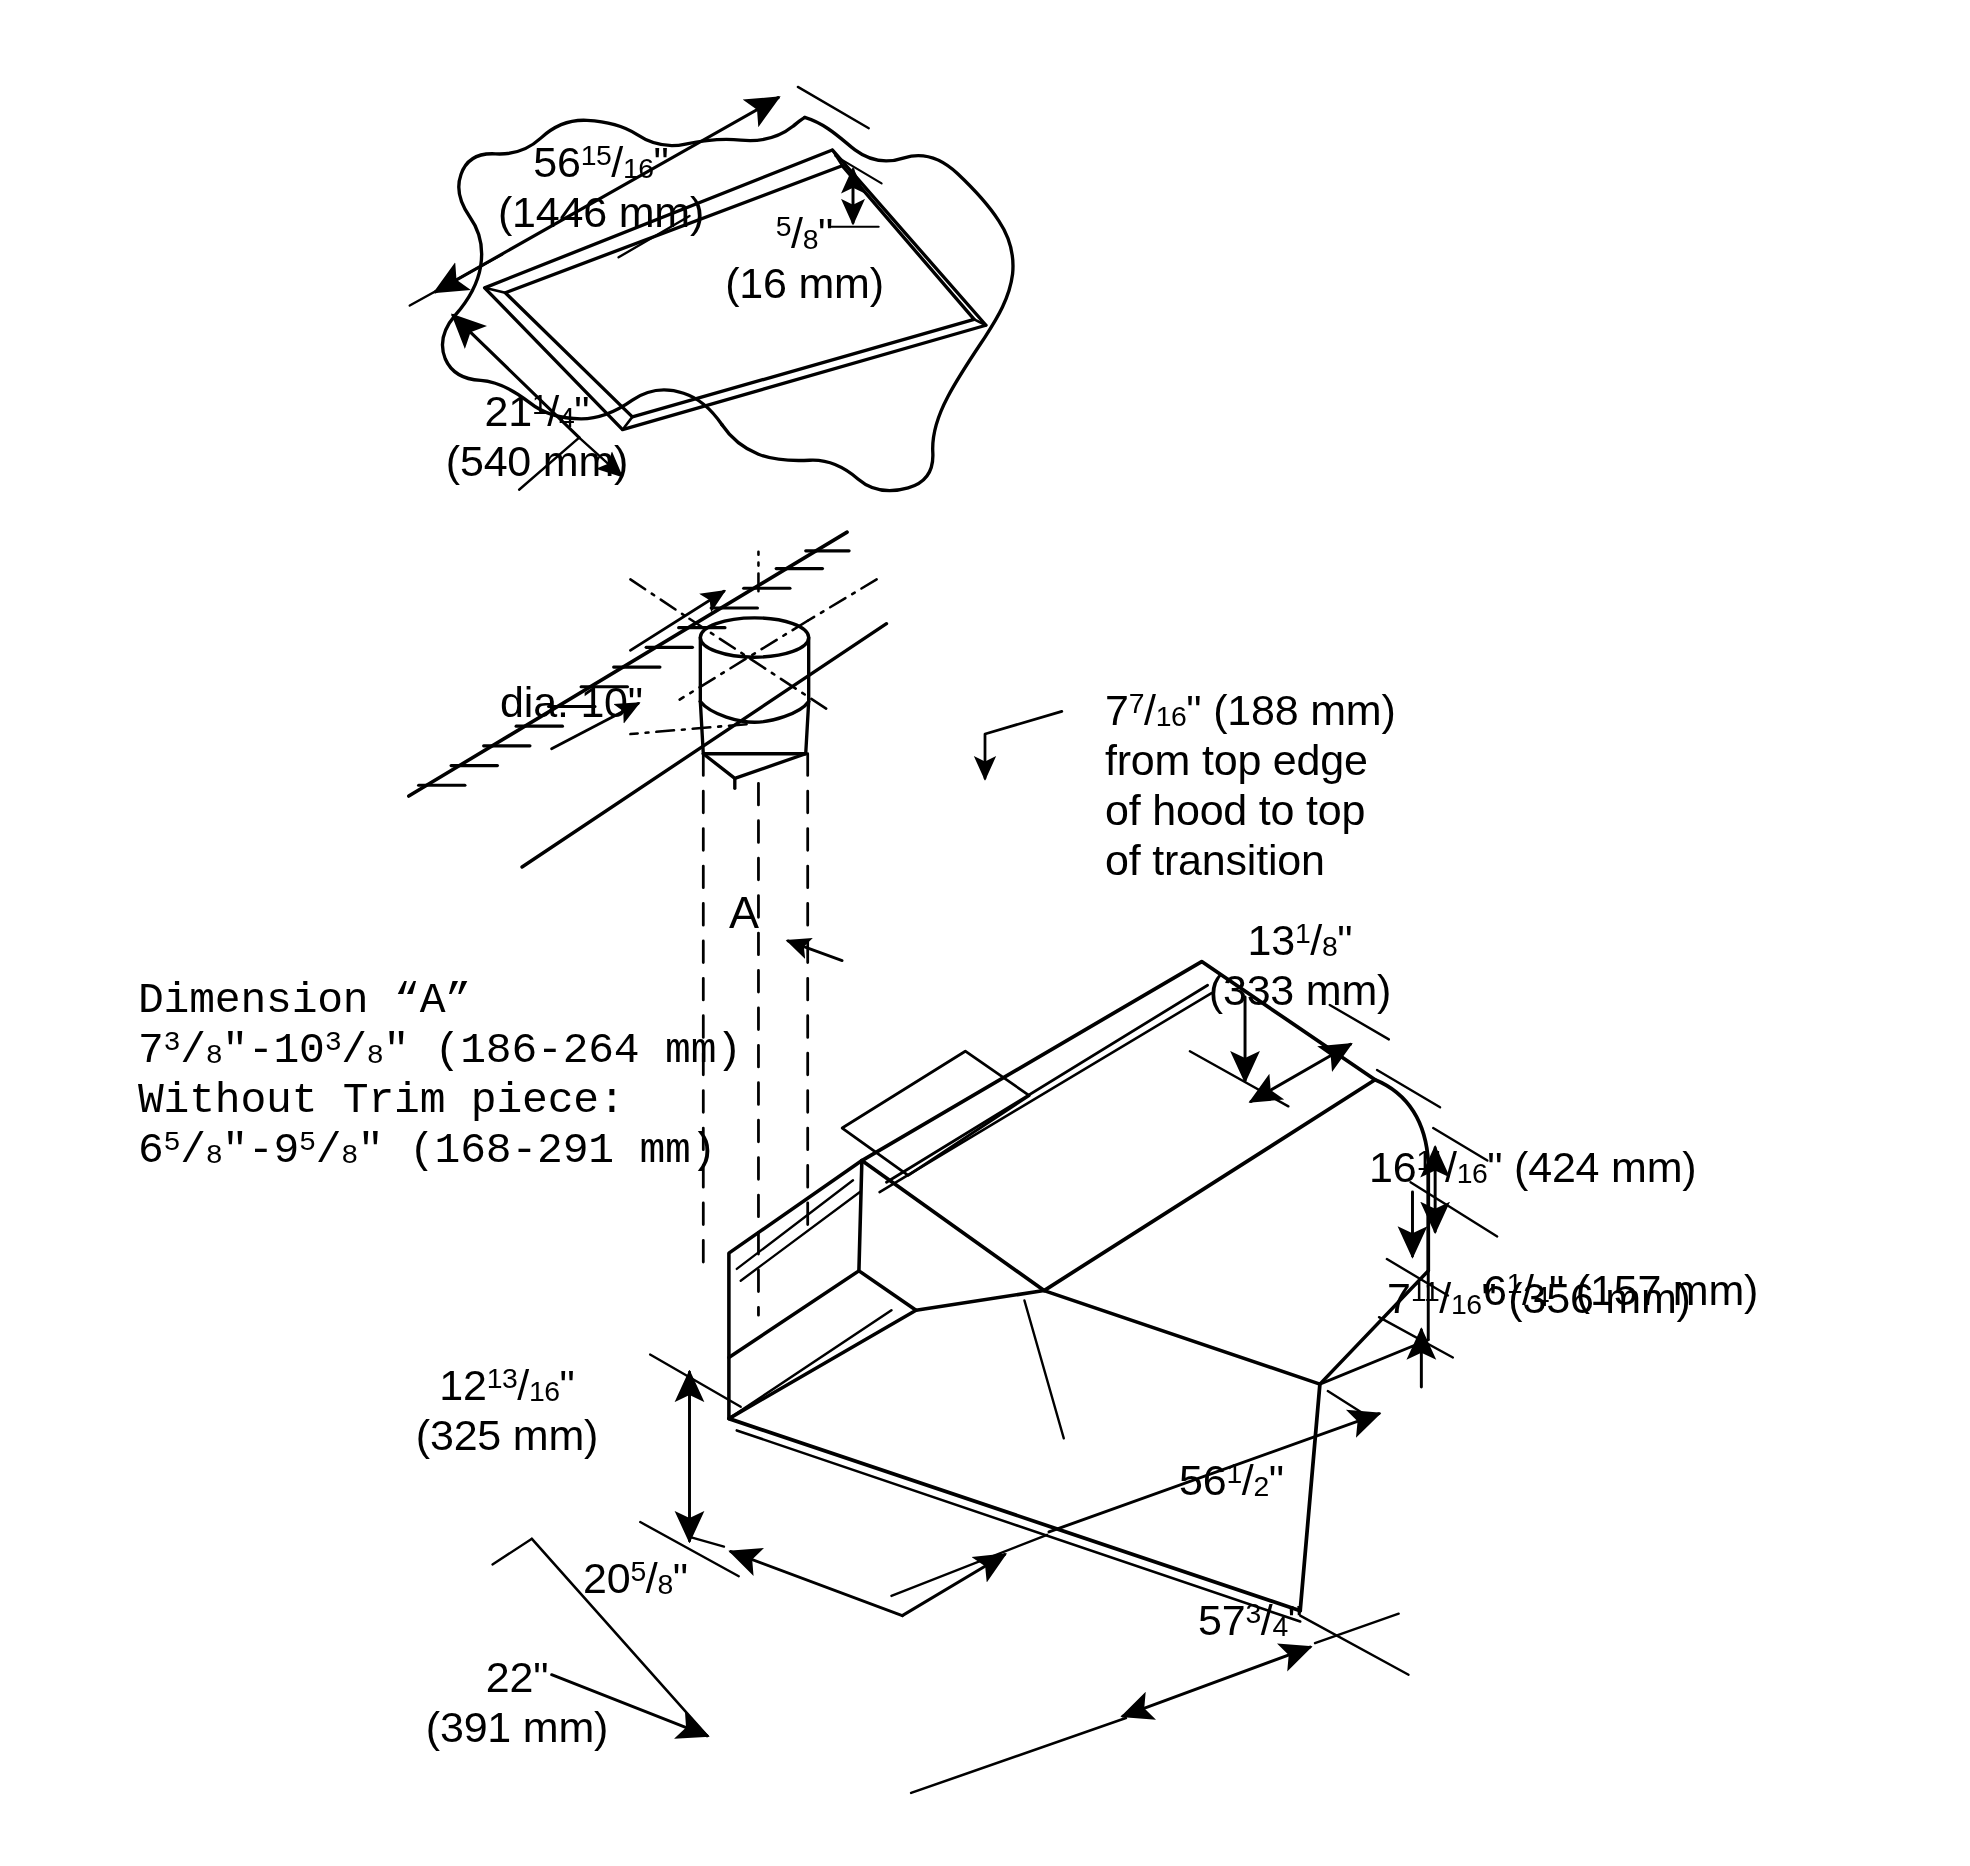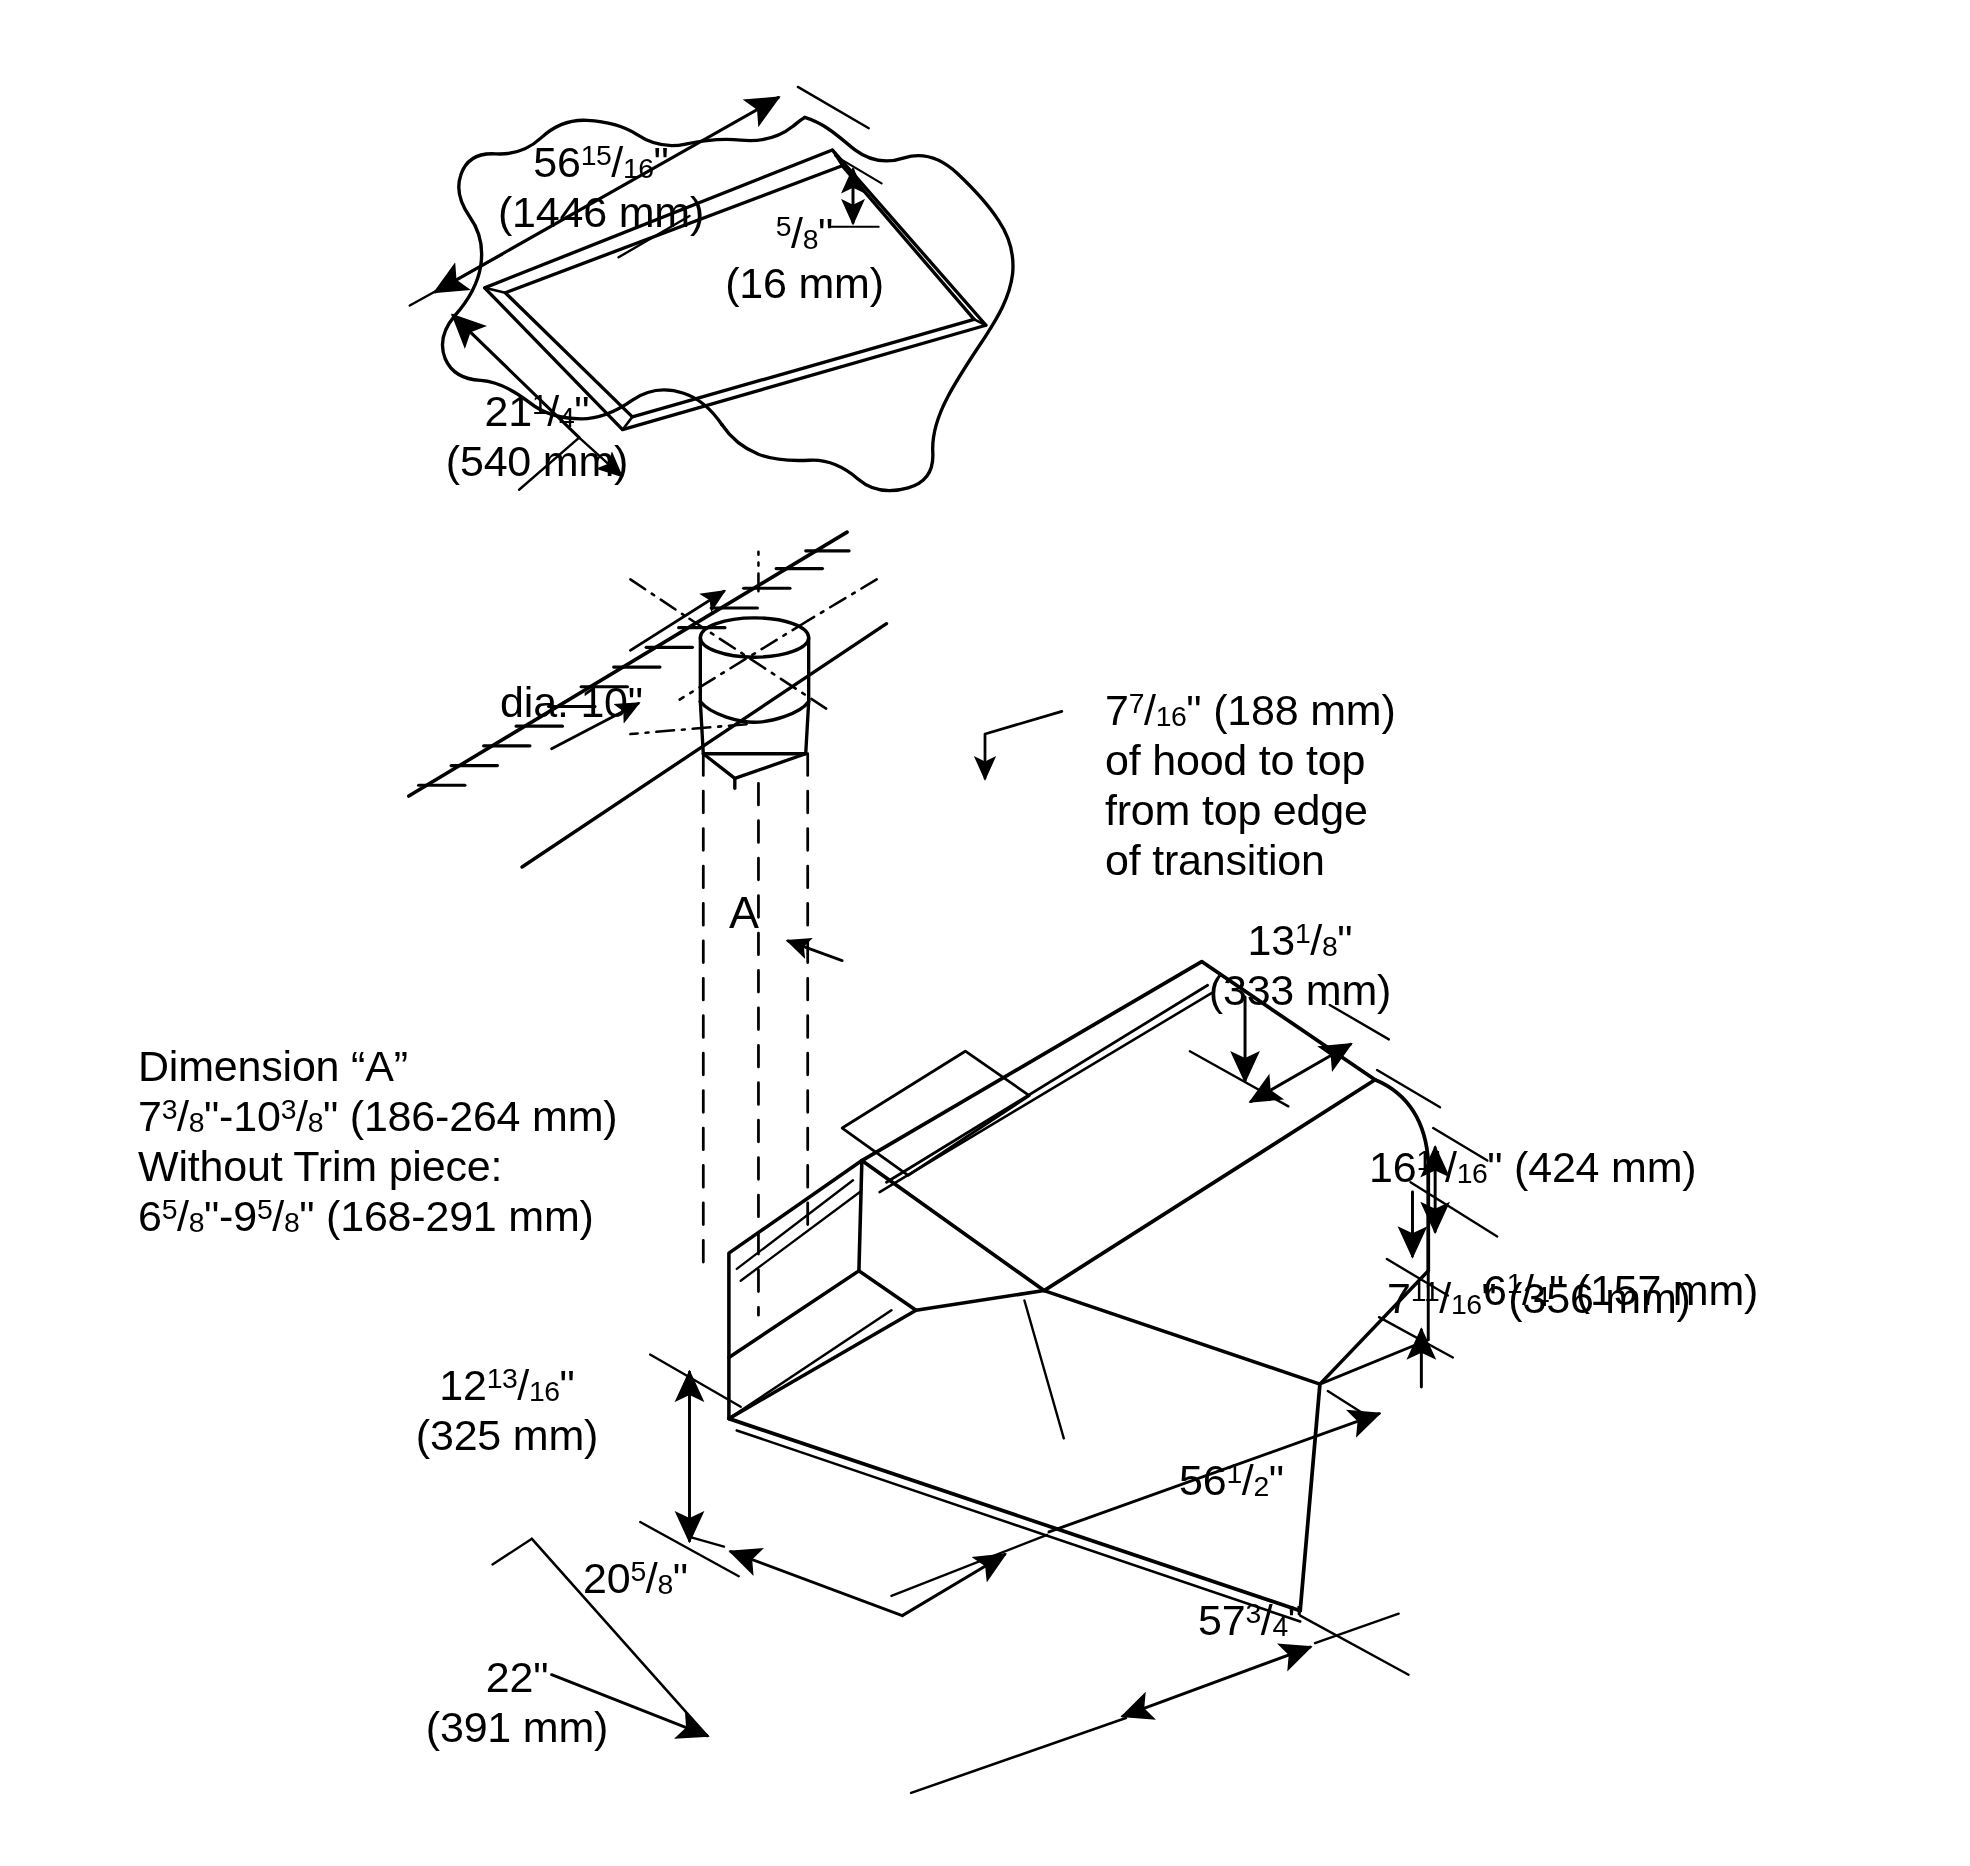--- a/index.html
+++ b/index.html
@@ -317,28 +317,28 @@
   </div>
 
   <div class="lbl big center" style="left:414px; top:678px; width:315px;">
     <span class="ln">dia. 10"</span>
   </div>
 
   <div class="lbl big left" style="left:1105px; top:686px; width:414px;">
     <span class="ln">
       <span>7</span><sup class="n">7</sup><span class="slash">/</span><sub class="d">16</sub><span>"</span>&nbsp;<span>(188 mm)</span>
     </span>
+    <span class="ln">from top edge</span>
     <span class="ln">of hood to top</span>
-    <span class="ln">from top edge</span>
     <span class="ln">of transition</span>
   </div>
 
   <div class="lbl letterA" style="left:729px; top:887px;">A</div>
 
-  <div class="lbl big left" style="left:138px; top:1042px; width:611px;">
+  <div class="lbl big left" style="left:138px; top:976px; width:611px;font-family:Liberation Mono, monospace;">
     <span class="ln">Dimension “A”</span>
     <span class="ln">
       <span>7</span><sup class="n">3</sup><span class="slash">/</span><sub class="d">8</sub>"-<span>10</span><sup class="n">3</sup><span class="slash">/</span><sub class="d">8</sub>"&nbsp;<span>(186-264 mm)</span>
     </span>
     <span class="ln">Without Trim piece:</span>
     <span class="ln">
       <span>6</span><sup class="n">5</sup><span class="slash">/</span><sub class="d">8</sub>"-<span>9</span><sup class="n">5</sup><span class="slash">/</span><sub class="d">8</sub>"&nbsp;<span>(168-291 mm)</span>
     </span>
   </div>
 

